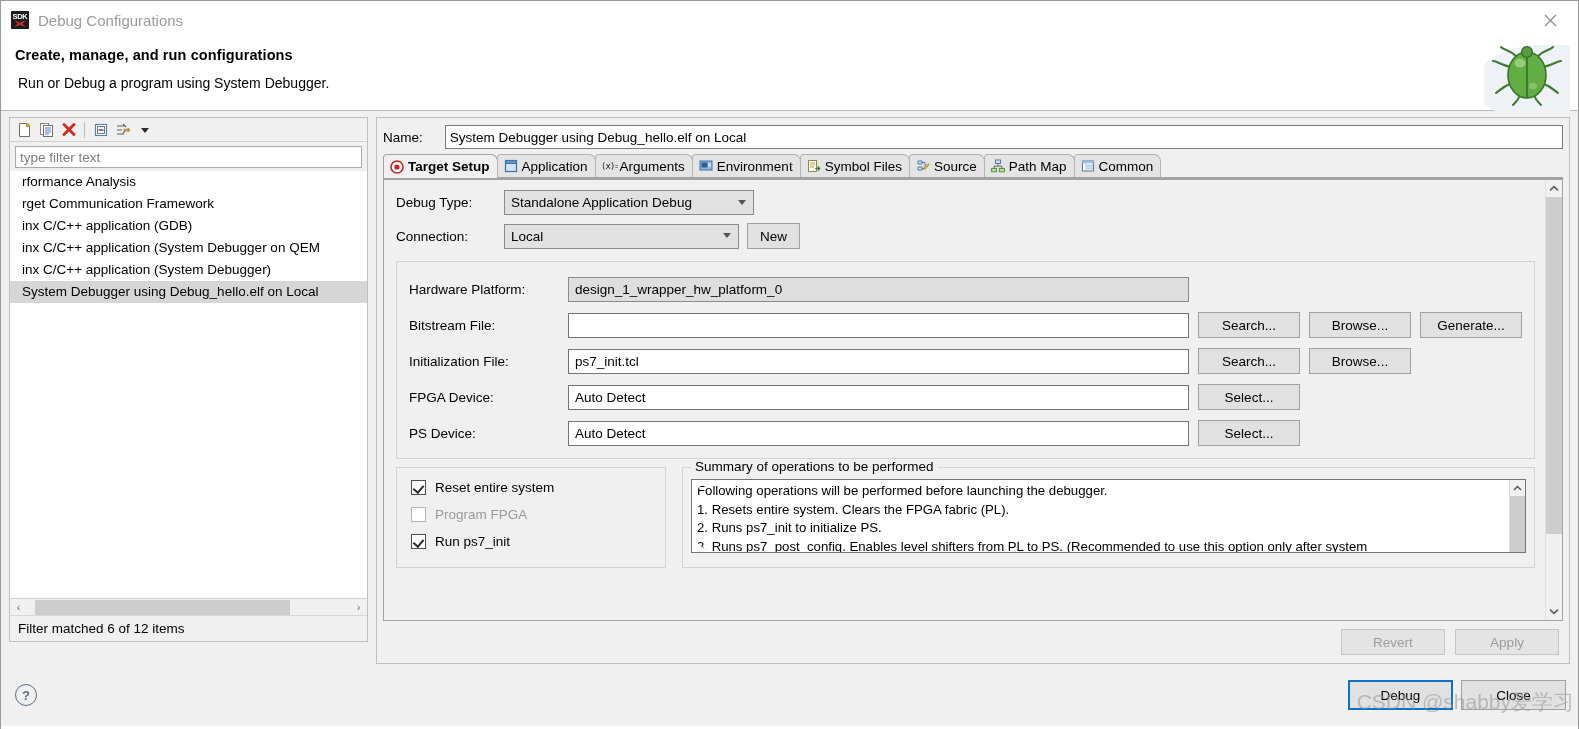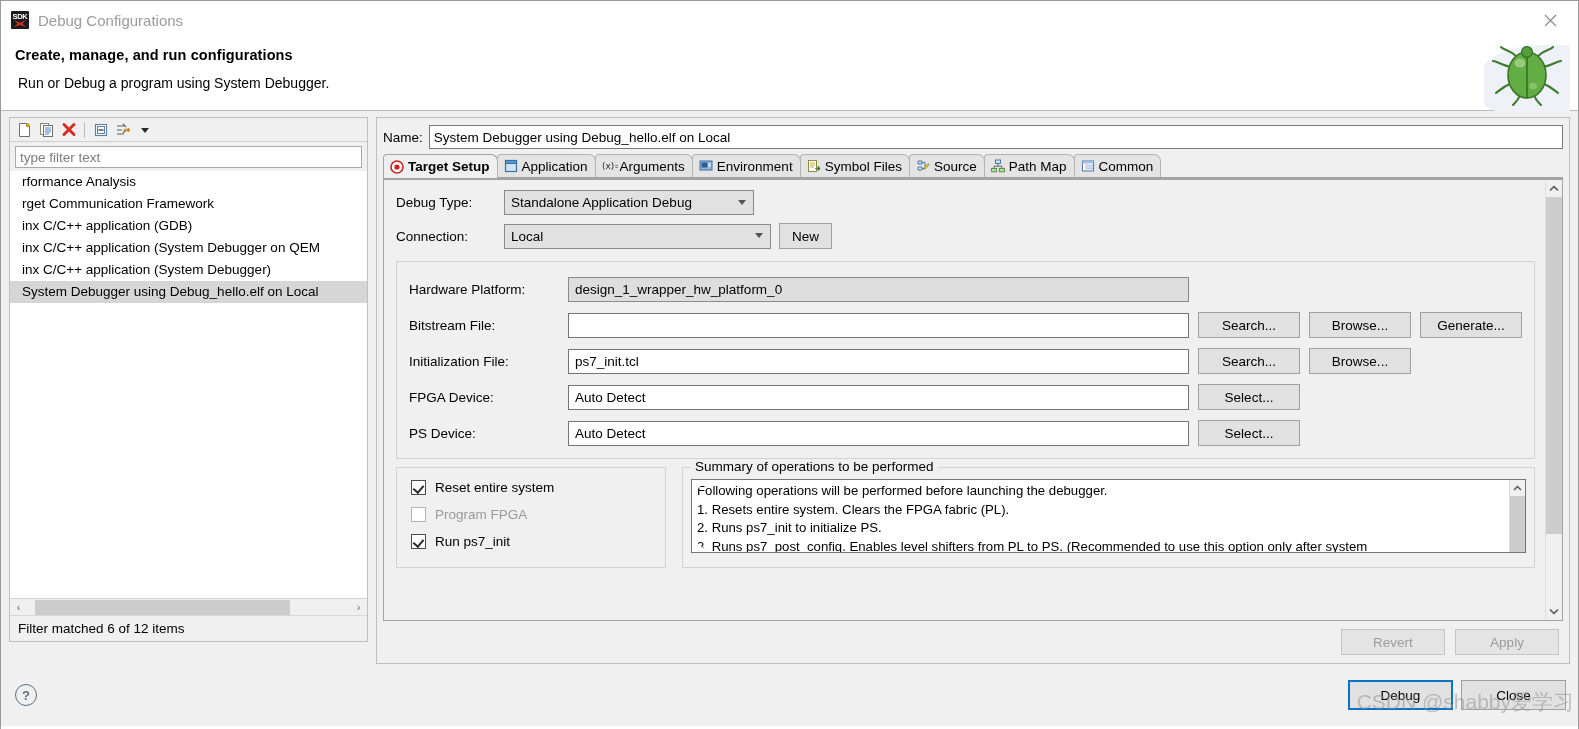--- a/index.html
+++ b/index.html
@@ -138,21 +138,21 @@
   }
 
   
   .right-panel {
     flex: 1 1 auto; min-width: 0;
     display: flex; flex-direction: column;
     background: #f0f0f0; border: 1px solid #bfbfbf;
     padding: 6px 6px 0 6px;
     margin-bottom: 4px;
   }
-  .name-row { display: flex; align-items: center; gap: 6px; height: 26px; flex: 0 0 auto; }
+  .name-row { display: flex; align-items: center; gap: 22px; height: 26px; flex: 0 0 auto; }
   .name-label { font-size: 13.5px; }
   .name-input {
     flex: 1 1 auto; height: 24px;
     border: 1px solid #7a7a7a; background: #fff;
     font-family: "Liberation Sans", sans-serif; font-size: 13.5px;
     padding: 0 4px;
   }
 
   
   .tabs {
@@ -571,21 +571,21 @@
           <div class="row">
             <div class="row-label lbl-w1">Debug Type:</div>
             <div class="combo" style="width:250px;">
               <span>Standalone Application Debug</span>
               <span class="chev"></span>
             </div>
           </div>
 
           <div class="row">
             <div class="row-label lbl-w1">Connection:</div>
-            <div class="combo" style="width:267px;">
+            <div class="combo" style="width:235px;">
               <span>Local</span>
               <span class="chev"></span>
             </div>
             <div class="btn small">New</div>
           </div>
 
           <div class="group">
 
             <div class="frow">
               <div class="flabel">Hardware Platform:</div>

